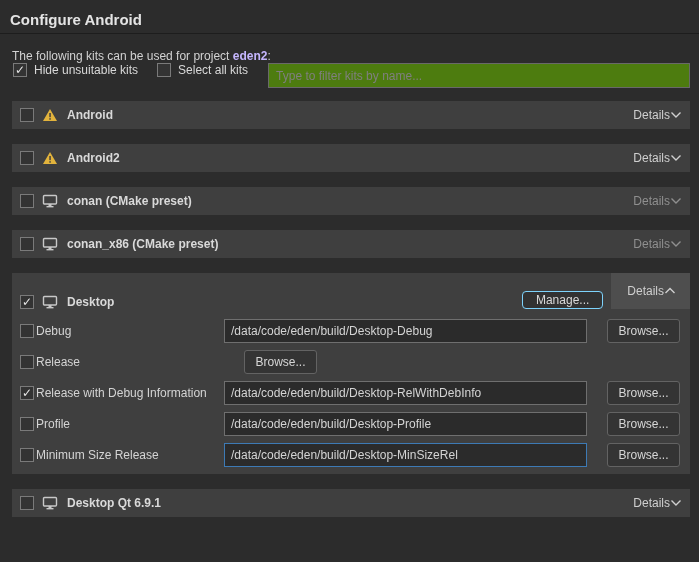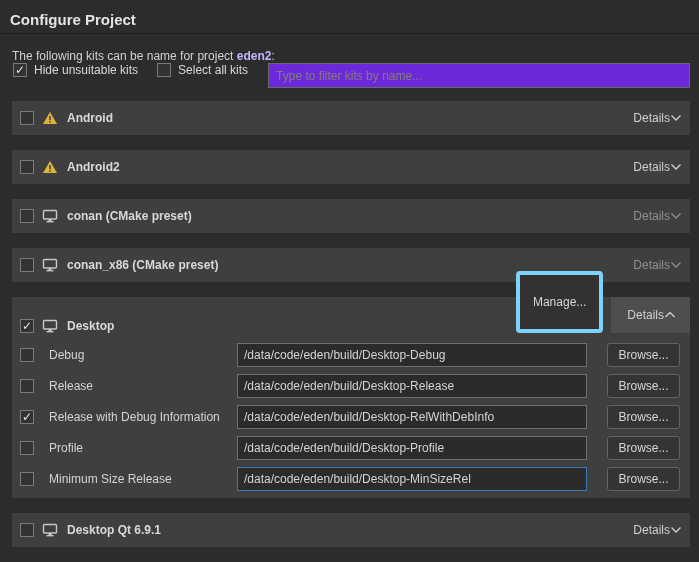--- a/index.html
+++ b/index.html
@@ -54,40 +54,40 @@
     color: #e8e8e8;
     font-size: 12px;
     line-height: 1;
     font-weight: bold;
   }
 
   .filter-input {
     flex: 1;
     margin-left: 20px;
     height: 25px;
-    background: #6d28d9;
+    background: #4d7c0f;
     border: 1px solid #696969;
     color: #d6d6d6;
     padding: 0 7px;
     font-family: inherit;
     font-size: 12px;
     outline: none;
   }
   .filter-input::placeholder { color: #7f7f7f; }
 
   
   .kit-list {
     margin: 13px 9px 0 12px;
     display: flex;
     flex-direction: column;
     gap: 15px;
   }
   .kit-row {
     background: #3f3f3f;
-    height: 34px;
+    height: 28px;
     display: flex;
     align-items: center;
     padding-left: 8px;
   }
   .kit-row .icon { margin-left: 8px; display: inline-flex; align-items: center; }
   .kit-name {
     margin-left: 9px;
     font-weight: bold;
     color: #d9d9d9;
   }
@@ -112,43 +112,43 @@
     background: #4e4e4e;
     padding: 0 14px 0 16px;
   }
 
   
   .kit-panel { background: #3f3f3f; padding-bottom: 4px; }
   .kit-panel .kit-row { height: 36px; background: transparent; align-items: flex-end; }
 
   .manage-btn {
     background: #323232;
-    border: 4px solid #7dd3fc;
+    border: 1px solid #7dd3fc;
     border-radius: 4px;
     color: #d8d8d8;
     font-family: inherit;
     font-size: 12px;
-    padding: 20px 13px;
+    padding: 1px 13px;
     margin-right: 8px;
     cursor: default;
   }
 
   .config-list {
     padding: 6px 0 0 0;
     display: flex;
     flex-direction: column;
   }
   .config-row {
     height: 31px;
     display: flex;
     align-items: center;
     padding: 0 10px 0 8px;
   }
   .config-label {
-    margin-left: 15px;
+    margin-left: 2px;
     flex: 0 0 188px;
     color: #d4d4d4;
   }
   .path-input {
     flex: 1;
     height: 24px;
     background: #2b2b2b;
     border: 1px solid #6f6f6f;
     color: #d4d4d4;
     font-family: inherit;
@@ -167,24 +167,24 @@
     border-radius: 3px;
     color: #d6d6d6;
     font-family: inherit;
     font-size: 12px;
     cursor: default;
   }
 </style>
 </head>
 <body>
 
-<div class="page-title">Configure Project</div>
+<div class="page-title">Configure Android</div>
 <div class="title-sep"></div>
 
-<div class="subtitle"><span>The following kits can be name for project </span><b>eden2</b><span>:</span></div>
+<div class="subtitle"><span>The following kits can be used for project </span><b>eden2</b><span>:</span></div>
 
 <div class="toolbar">
   <span class="cb-group">
     <span class="checkbox checked"></span>
     <span class="cb-label">Hide unsuitable kits</span>
   </span>
   <span class="cb-group">
     <span class="checkbox"></span>
     <span class="cb-label">Select all kits</span>
   </span>
@@ -293,21 +293,20 @@
     <div class="config-list">
       <div class="config-row">
         <span class="checkbox"></span>
         <span class="config-label">Debug</span>
         <input class="path-input" type="text" value="/data/code/eden/build/Desktop-Debug" style="">
         <button class="browse-btn">Browse...</button>
       </div>
       <div class="config-row">
         <span class="checkbox"></span>
         <span class="config-label">Release</span>
-        <input class="path-input" type="text" value="/data/code/eden/build/Desktop-Release" style="">
         <button class="browse-btn">Browse...</button>
       </div>
       <div class="config-row">
         <span class="checkbox checked"></span>
         <span class="config-label">Release with Debug Information</span>
         <input class="path-input" type="text" value="/data/code/eden/build/Desktop-RelWithDebInfo" style="">
         <button class="browse-btn">Browse...</button>
       </div>
       <div class="config-row">
         <span class="checkbox"></span>

